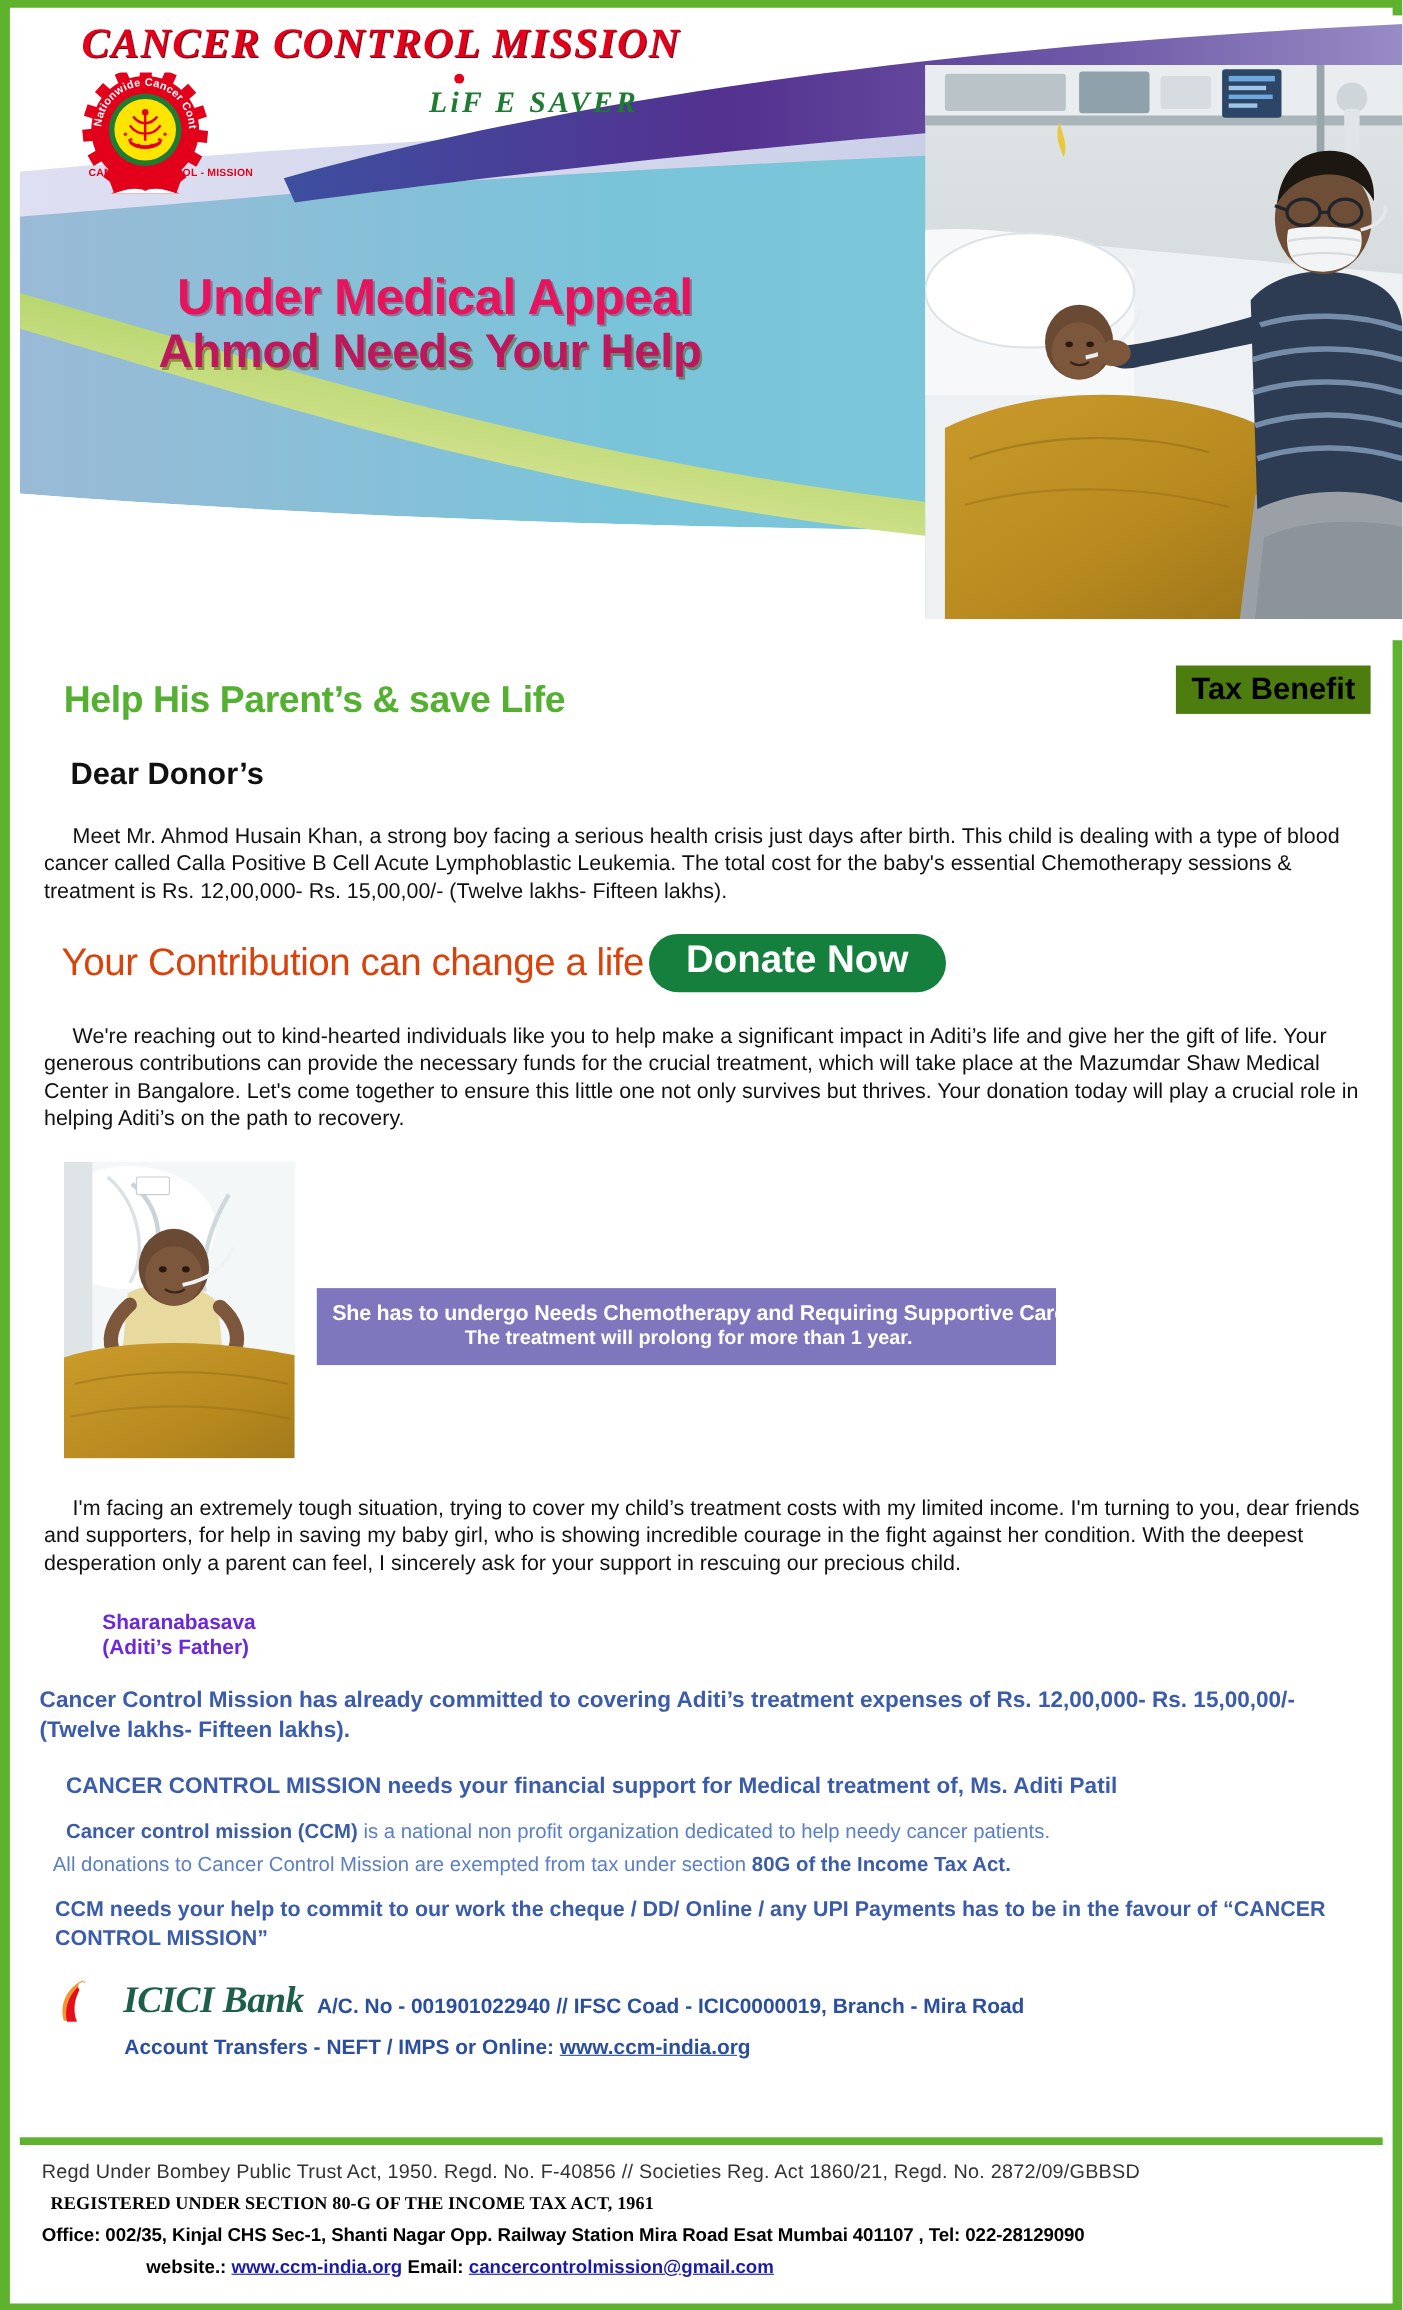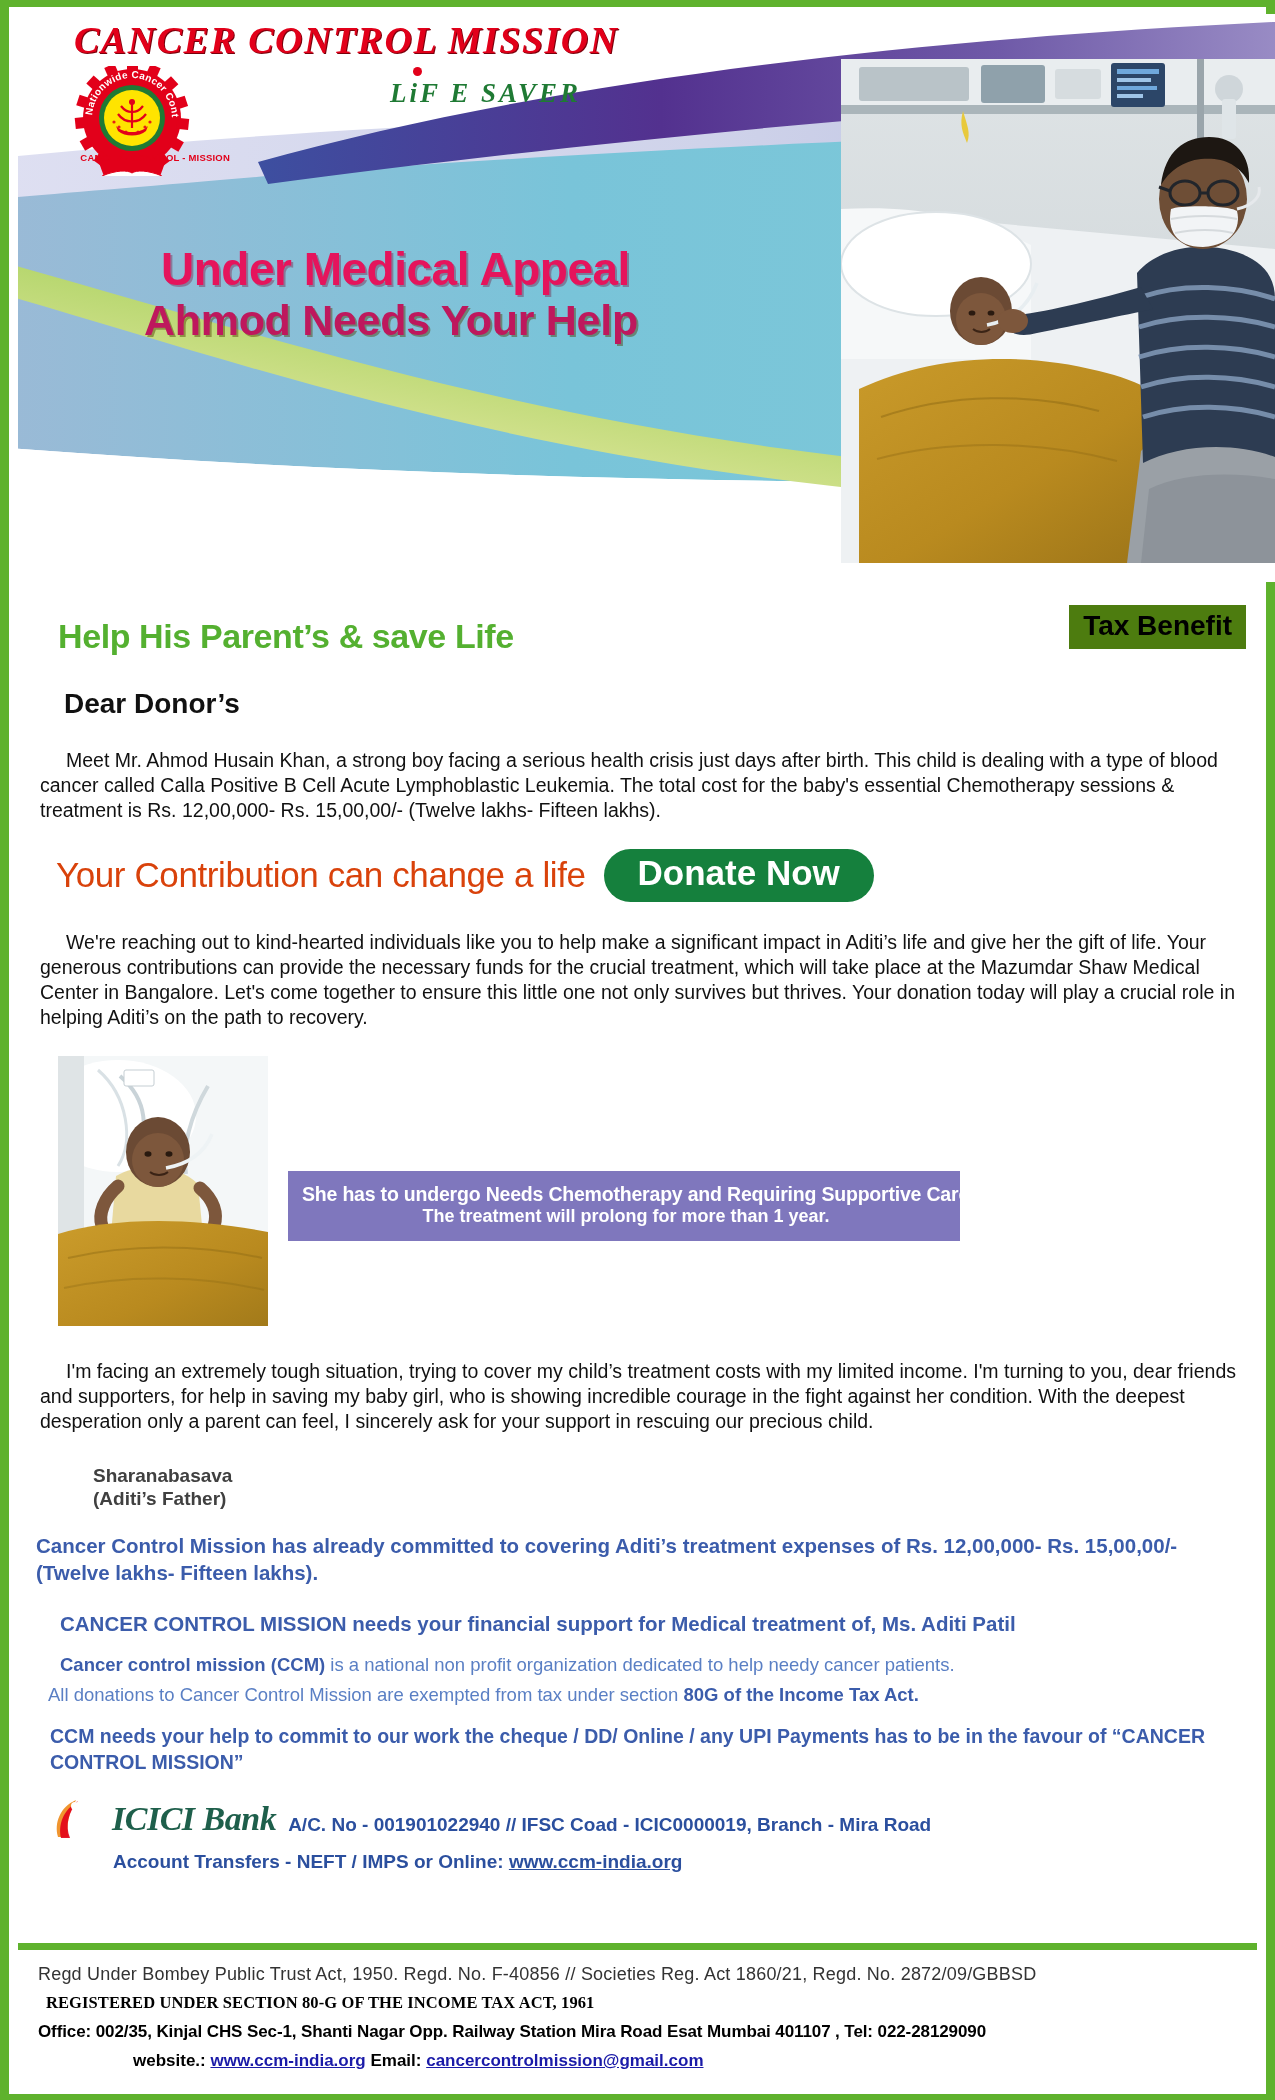--- a/index.html
+++ b/index.html
@@ -96,21 +96,21 @@
   }
 
   p.para {
     margin:28px 22px 0 22px;
     font-size:19.5px; line-height:25px; color:#111;
     text-align:left;
   }
   p.para .ind { display:inline-block; width:26px; }
 
   
-  .contrib-row { margin:26px 0 0 38px; display:flex; align-items:center; gap:18px; }
+  .contrib-row { margin:26px 0 0 38px; display:flex; align-items:center; gap:4px; }
   .contrib-text { font-size:35px; color:#d9420b; letter-spacing:-0.4px; white-space:nowrap; }
   .donate-btn {
     background:#15803d; color:#fff;
     font-size:35px; font-weight:bold;
     padding:6px 34px 10px 34px; border-radius:34px;
     border:none; cursor:pointer; white-space:nowrap;
     line-height:1.05;
   }
 
   
@@ -120,21 +120,21 @@
     overflow:hidden; border:0;
   }
   .purple-box {
     position:absolute; left:270px; top:115px; width:672px;
     background:#7f77bd; color:#fff; padding:12px 10px 14px 14px;
   }
   .purple-l1 { font-size:19.5px; font-weight:bold; letter-spacing:-0.2px; white-space:nowrap; }
   .purple-l2 { font-size:18px; font-weight:bold; text-align:center; }
 
   
-  .sign { margin:30px 0 0 75px; color:#404040; font-size:19px; font-weight:bold; line-height:23px; }
+  .sign { margin:30px 0 0 75px; color:#6d28d9; font-size:19px; font-weight:bold; line-height:23px; }
 
   
   .blue-strong {
     margin:22px 22px 0 18px;
     color:#3b5cab; font-size:20.5px; font-weight:bold; line-height:27px;
   }
   .blue-head {
     margin:26px 0 0 42px;
     color:#3b5cab; font-size:20.5px; font-weight:bold;
   }

